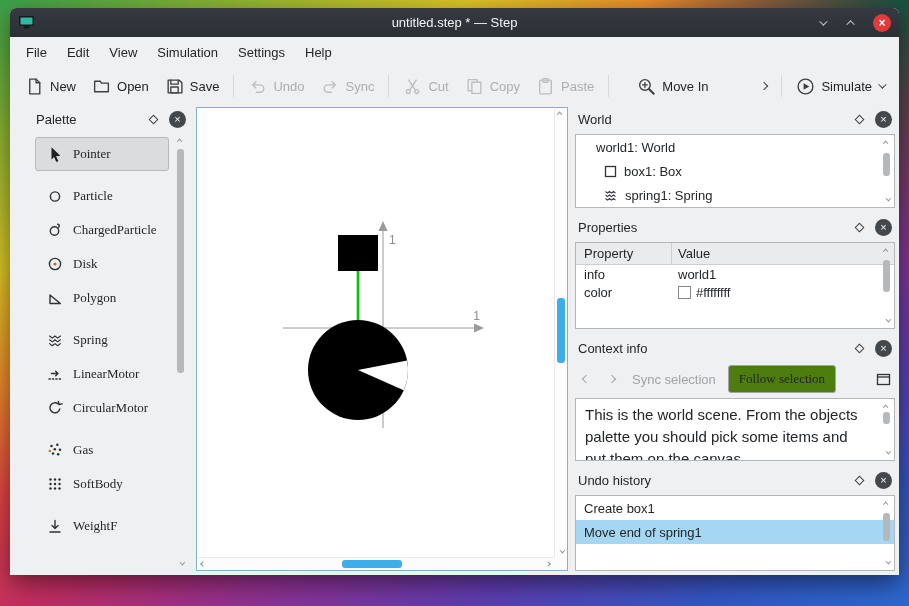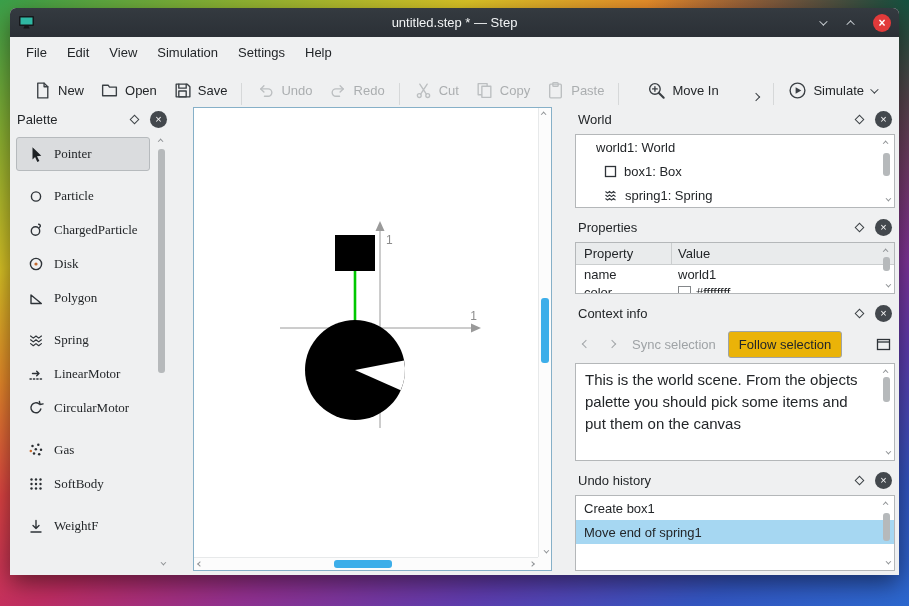--- a/index.html
+++ b/index.html
@@ -25,31 +25,31 @@
   .chev { display:inline-block; width:6px; height:6px; border-right:1.6px solid currentColor; border-bottom:1.6px solid currentColor; }
   .chev.down  { transform:rotate(45deg) translateY(-2px); }
   .chev.up    { transform:rotate(-135deg) translateY(-2px); }
   .chev.left  { transform:rotate(135deg); }
   .chev.right { transform:rotate(-45deg); }
   .chev.sm { width:4px; height:4px; border-width:1.3px; }
 
   
   .menubar { height:30px; flex:none; display:flex; align-items:center; padding:0 6px; }
   .menu-item { padding:5px 10px; border-radius:3px; }
-  .toolbar { height:38px; flex:none; display:flex; align-items:flex-end; padding:0 16px; gap:2px; }
+  .toolbar { height:38px; flex:none; display:flex; align-items:center; padding:0 8px; gap:2px; }
   .tbtn { display:flex; align-items:center; gap:6px; padding:5px 7px; border:none; background:none; font:inherit; color:#232629; border-radius:3px; }
   .tbtn.disabled { color:#abaeb0; }
   .tsep { width:1px; height:22px; background:#d6d8d9; margin:0 5px; flex:none; }
   svg.tic { stroke:#3b4045; fill:none; stroke-width:1.3; stroke-linecap:round; stroke-linejoin:round; flex:none; }
   .tbtn.disabled svg.tic { stroke:#bcbfc1; }
   svg.tic .fl { fill:#3b4045; stroke:none; }
   .pushright { margin-left:auto; }
 
   
-  .main { flex:1; min-height:0; display:flex; padding:2px 4px 4px; gap:23px; }
+  .main { flex:1; min-height:0; display:flex; padding:2px 4px 4px; gap:7px;margin-left:19px; }
 
   
   .palette { width:156px; flex:none; display:flex; flex-direction:column; }
   .phead { height:24px; flex:none; display:flex; align-items:center; gap:7px; padding:0 3px; }
   .ptitle { margin-right:auto; }
   .pbtn { width:17px; height:17px; display:flex; align-items:center; justify-content:center; flex:none; }
   .diamond { width:7px; height:7px; border:1.4px solid #3e4347; transform:rotate(45deg); display:inline-block; }
   .pclose { border-radius:50%; background:#43484d; color:#fbfbfb; font-size:11px; line-height:1; }
   .pal-items { flex:1; min-height:0; overflow:hidden; position:relative; padding:6px 20px 0 2px; }
   .pal-item { height:34px; display:flex; align-items:center; gap:9px; padding:0 4px 0 10px; border:1px solid transparent;font-family:Liberation Serif, serif; }
@@ -84,21 +84,21 @@
   .prop-head { display:flex; background:#e9ebec; border-bottom:1px solid #cbcecf; height:22px; align-items:center; }
   .prop-row { display:flex; height:18px; align-items:center; }
   .prop-c1 { width:96px; padding-left:8px; flex:none; align-self:stretch; display:flex; align-items:center; }
   .prop-head .prop-c1 { border-right:1px solid #cbcecf; }
   .prop-c2 { padding-left:6px; display:flex; align-items:center; gap:5px; }
   .swatch { width:13px; height:13px; border:1px solid #84878a; display:inline-block; flex:none; }
 
   .ctx-bar { height:32px; flex:none; display:flex; align-items:center; gap:10px; padding:0 3px; }
   .ctx-nav { width:16px; display:flex; justify-content:center; color:#a2a6a9; }
   .sync { color:#9fa3a6; padding:4px 2px; }
-  .follow { background:#eab308; border:1px solid #9fa4a7; border-radius:3px; padding:5px 10px; }
+  .follow { background:#4d7c0f; border:1px solid #9fa4a7; border-radius:3px; padding:5px 10px;font-family:Liberation Serif, serif; }
   .ctx-text { padding:5px 9px; font-size:15px; line-height:22px; width:292px; }
 
   .undo-row { height:24px; display:flex; align-items:center; padding-left:8px; }
 </style>
 </head>
 <body>
 
 <div class="desktop">
   <div class="window">
 
@@ -159,21 +159,21 @@
             <path d="M4.5 7.5h7a3.5 3.5 0 0 1 0 7H8"></path>
             <path d="M7.5 4.5l-3 3 3 3"></path>
           </svg>
         <span>Undo</span>
       </button>
       <button class="tbtn disabled">
         <svg class="tic" width="19" height="19" viewBox="0 0 18 18">
             <path d="M13.5 7.5h-7a3.5 3.5 0 0 0 0 7H10"></path>
             <path d="M10.5 4.5l3 3-3 3"></path>
           </svg>
-        <span>Redo</span>
+        <span>Sync</span>
       </button>
       <span class="tsep"></span>
       <button class="tbtn disabled">
         <svg class="tic" width="19" height="19" viewBox="0 0 18 18">
             <circle cx="5" cy="13.8" r="1.8"></circle>
             <circle cx="13" cy="13.8" r="1.8"></circle>
             <path d="M6.3 12.4L12.5 3M11.7 12.4L5.5 3"></path>
           </svg>
         <span>Cut</span>
       </button>
@@ -414,27 +414,27 @@
         <section class="panel">
           <div class="phead">
             <span class="ptitle">Properties</span>
             <span class="pbtn">
                 <span class="diamond"></span>
               </span>
             <span class="pbtn pclose">
                 <span>×</span>
               </span>
           </div>
-          <div class="pbox" style="height:52px">
+          <div class="pbox" style="height:87px">
             <div class="prop-head">
               <span class="prop-c1">Property</span>
               <span class="prop-c2">Value</span>
             </div>
             <div class="prop-row">
-              <span class="prop-c1">name</span>
+              <span class="prop-c1">info</span>
               <span class="prop-c2">world1</span>
             </div>
             <div class="prop-row">
               <span class="prop-c1">color</span>
               <span class="prop-c2">
                 <span class="swatch" style="background-color: rgb(255, 255, 255);"></span>
                 <span>#ffffffff</span>
               </span>
             </div>
             <div class="palsb" style="top:2px;right:1px;bottom:2px">

